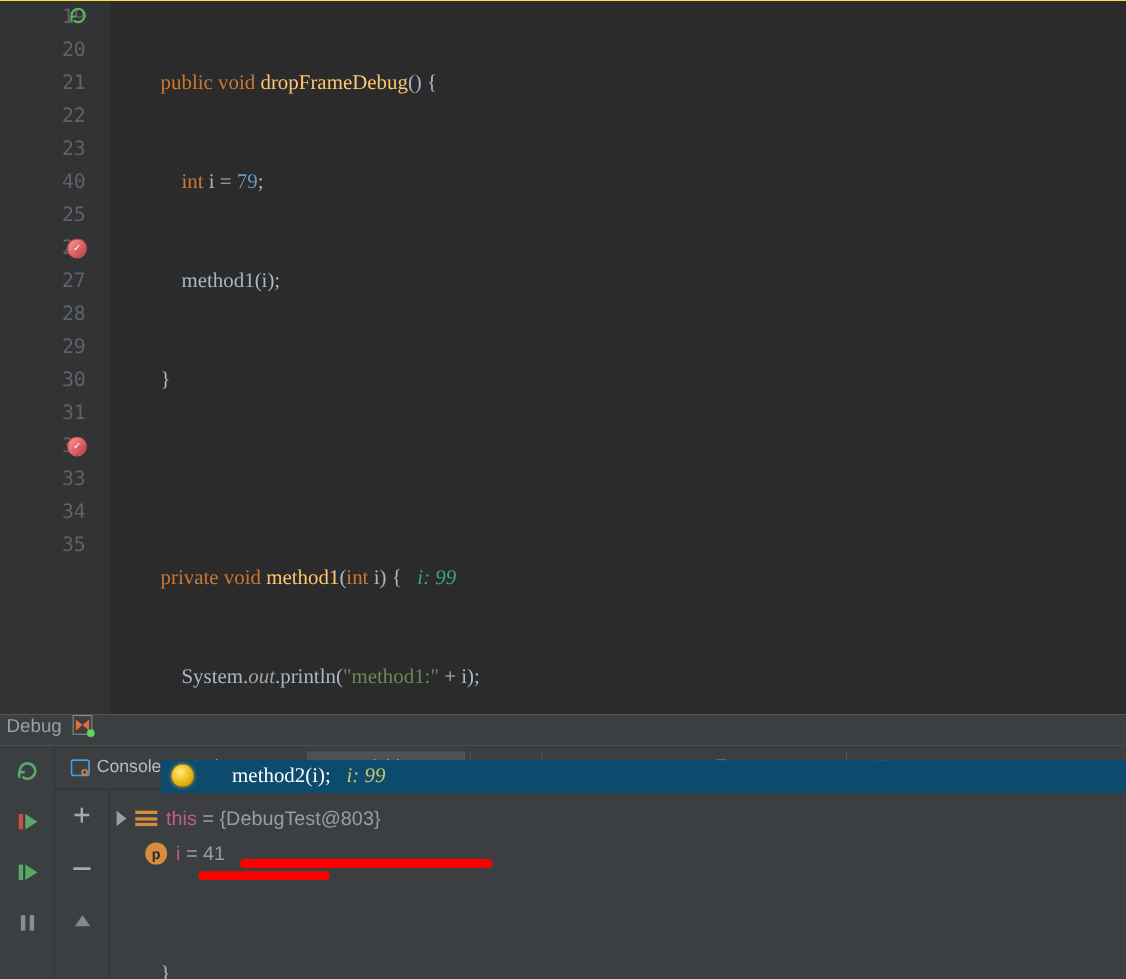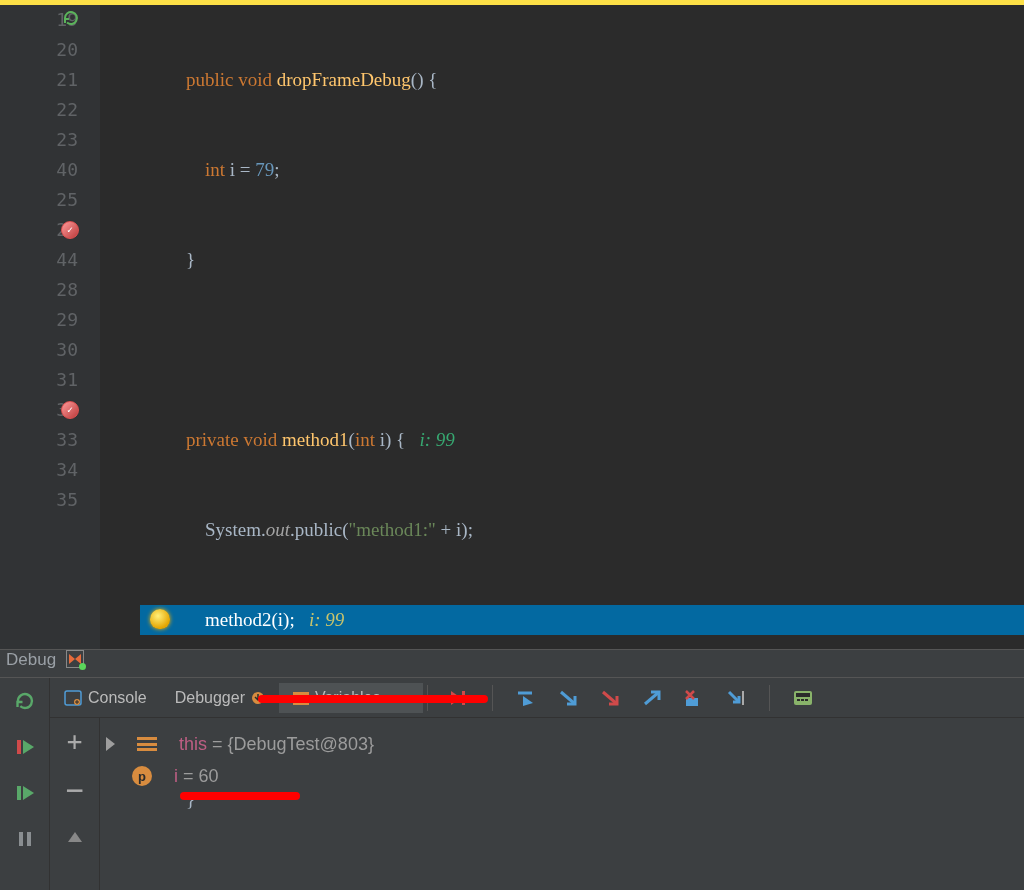--- a/index.html
+++ b/index.html
@@ -8,22 +8,21 @@
     font-size: 18px;
     background: #2b2b2b;
     color: #a9b7c6;
     width: 1024px;
     height: 890px;
     overflow: hidden;
   }
   .editor-area {
     display: flex;
     height: 649px;
-    border-top: 5px solid #fde047;
-    gap: 40px;
+    border-top: 1px solid #fde047;
   }
   .gutter {
     width: 100px;
     background: #313335;
     text-align: right;
     padding-right: 22px;
     color: #606366;
     position: relative;
     line-height: 30px;
     font-size: 18px;
@@ -60,22 +59,23 @@
   }
   .code .ln { height: 30px; padding-left: 8px; position: relative; font-family: Liberation Serif, serif;}
   .kw { color: #cc7832; }
   .method { color: #ffc66d; }
   .str { color: #6a8759; }
   .num { color: #6897bb; }
   .italic { font-style: italic; color: #a3a3a3;}
   .comment-hint { color: #37a871; font-style: italic; }
   .inlay { color: #c8c46c; font-style: italic; }
   .hl-exec {
-    background: #0369a1;
+    background: #0c4a6e;
     color:#fff;
+    margin-left:46px;
   }
   .bulb {
     position:absolute;
     left:10px; top:4px;
     width:20px;height:20px;
     background: radial-gradient(circle at 40% 35%,#fff07a,#e4a500 70%);
     border-radius:50% 50% 45% 45%;
     box-shadow:0 0 4px #f5b300;
   }
   .underline-red{
@@ -166,21 +166,21 @@
     font-size:24px;
   }
   .vars-tree{
     flex:1;
     padding:10px 6px;
     font-family:sans-serif;
     font-size:18px;
     color:#b0b0b0;
     position:relative;
   }
-  .tree-row{display:flex;align-items:center;height:32px;gap:22px;}
+  .tree-row{display:flex;align-items:center;height:32px;gap:8px;}
   .tri{width:0;height:0;border-top:7px solid transparent;border-bottom:7px solid transparent;border-left:9px solid #9e9e9e;}
   .this-ico{width:20px;height:14px;display:flex;flex-direction:column;justify-content:space-between;}
   .this-ico div{height:3px;background:#d88c3f;width:100%;}
   .p-circle{width:20px;height:20px;border-radius:50%;background:#d88c3f;color:#2b2b2b;font-weight:bold;display:flex;align-items:center;justify-content:center;font-size:13px;}
   .varname{color:#bd5e83;}
   .varval{color:#9c9c9c;}
   svg{display:block;}
 </style>
 </head>
 <body>
@@ -195,38 +195,39 @@
           </svg>
       </span>
     </div>
     <div class="line"><span>20</span></div>
     <div class="line"><span>21</span></div>
     <div class="line"><span>22</span></div>
     <div class="line"><span>23</span></div>
     <div class="line"><span>40</span></div>
     <div class="line"><span>25</span></div>
     <div class="line"><span>26</span><span class="bp"></span></div>
-    <div class="line"><span>44</span></div>
+    <div class="line"><span>27</span></div>
     <div class="line"><span>28</span></div>
     <div class="line"><span>29</span></div>
     <div class="line"><span>30</span></div>
     <div class="line"><span>31</span></div>
     <div class="line"><span>32</span><span class="bp"></span></div>
     <div class="line"><span>33</span></div>
     <div class="line"><span>34</span></div>
     <div class="line"><span>35</span></div>
   </div>
 
   <div class="code">
     <div class="ln"><span>        </span><span class="kw">public</span> <span class="kw">void</span> <span class="method">dropFrameDebug</span><span>() {</span></div>
     <div class="ln"><span>            </span><span class="kw">int</span><span> i = </span><span class="num">79</span><span>;</span></div>
+    <div class="ln"><span>            </span><span>method1(i);</span></div>
     <div class="ln"><span>        </span><span>}</span></div>
     <div class="ln"></div>
     <div class="ln"><span>        </span><span class="kw">private</span> <span class="kw">void</span> <span class="method">method1</span><span>(</span><span class="kw">int</span><span> i) {</span><span class="comment-hint">   i: 99</span></div>
-    <div class="ln"><span>            </span><span>System.</span><span class="italic">out</span><span>.public(</span><span class="str">"method1:"</span><span> + i);</span></div>
+    <div class="ln"><span>            </span><span>System.</span><span class="italic">out</span><span>.println(</span><span class="str">"method1:"</span><span> + i);</span></div>
     <div class="ln hl-exec"><span class="bulb"></span><span>            </span><span>method2(i);</span><span class="inlay">   i: 99</span></div>
     <div class="ln"><div class="underline-red" style="left:118px;width:230px;"></div></div>
     <div class="ln"><span>        </span><span>}</span></div>
     
     
     
     
     
     
     
@@ -372,19 +373,19 @@
           <span class="tri"></span>
           <span class="this-ico">
               <div></div>
               <div></div>
               <div></div>
             </span>
           <span><span class="varname">this</span><span class="varval"> = {DebugTest@803}</span></span>
         </div>
         <div class="tree-row" style="padding-left:26px;">
           <span class="p-circle">p</span>
-          <span><span class="varname">i</span><span class="varval"> = 60</span></span>
+          <span><span class="varname">i</span><span class="varval"> = 41</span></span>
         </div>
         <div class="underline-red" style="left:80px;top:74px;width:120px;"></div>
       </div>
     </div>
   </div>
 </div>
 
 </body></html>

